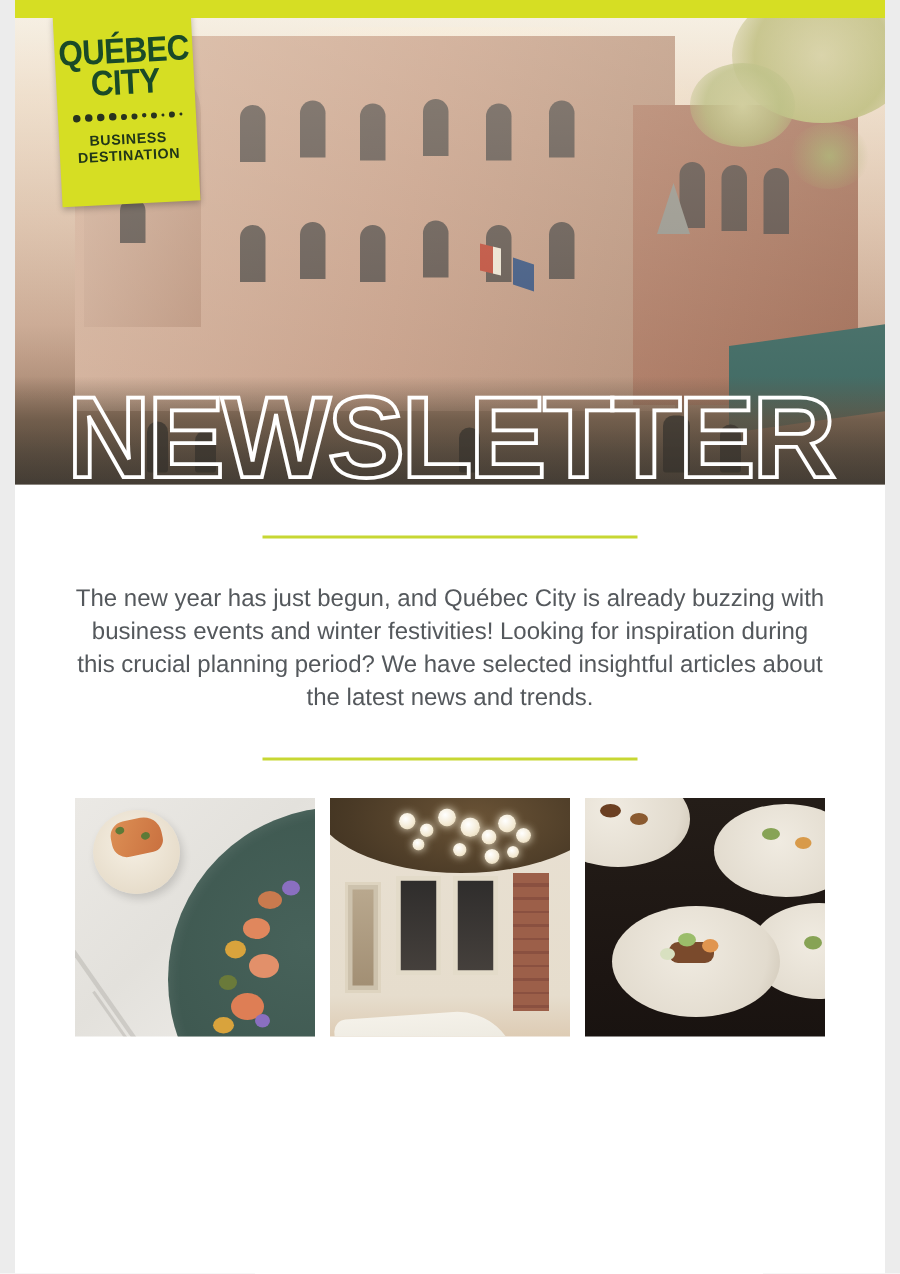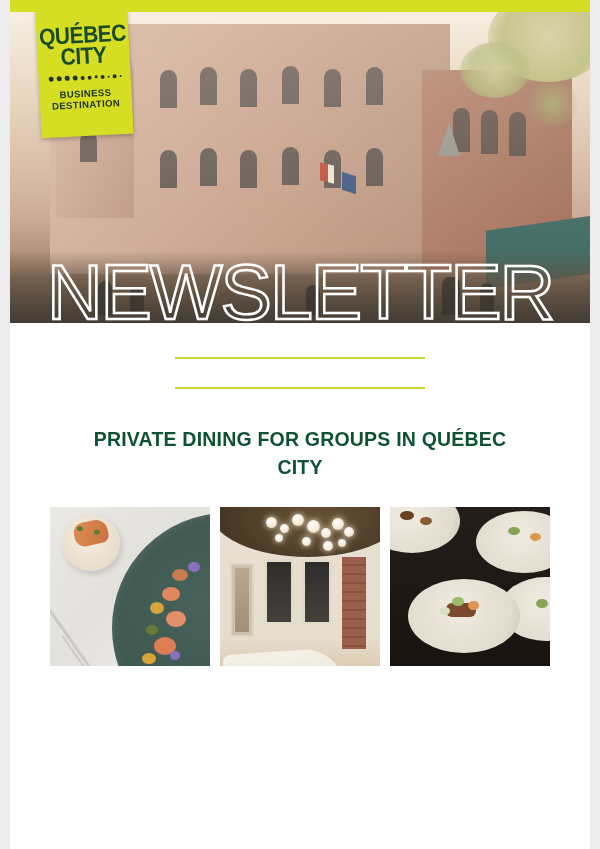--- a/index.html
+++ b/index.html
@@ -39,21 +39,21 @@
   .logo-tag { position:absolute; left:25px; top:-4px; width:92px; height:128px; background:#d6de23;
               transform:rotate(-3deg); transform-origin:top center; padding-top:16px; text-align:center;
               box-shadow:0 2px 4px rgba(0,0,0,.25); }
   .logo-main { color:#1a4a28; font-weight:bold; font-size:21px; line-height:21px; letter-spacing:-.5px;
                transform:scaleY(1.12); }
   .dots { display:flex; align-items:center; justify-content:center; gap:3px; margin:9px 0 8px; }
   .dots i { display:block; border-radius:50%; background:#28331e; }
   .logo-sub { color:#213618; font-weight:bold; font-size:9.5px; line-height:11px; letter-spacing:.4px; }
 
   .hero-title { position:absolute; left:0; right:0; bottom:-8px; text-align:center;
-                font-weight:normal; font-size:77px; line-height:1; letter-spacing:-2px; white-space:nowrap;
+                font-weight:bold; font-size:77px; line-height:1; letter-spacing:-2px; white-space:nowrap;
                 color:transparent; -webkit-text-stroke:2.5px #ffffff; }
 
   
   .date-wrap { display:flex; justify-content:center; margin-top:32px; }
   .date-box { border:2px solid #265c48; padding:7px 26px; font-size:15px; color:#595d61; background:#fff; }
 
   .divider { width:250px; height:0; border-top:2px solid #c7d733; margin:0 auto; }
   .div1 { margin-top:34px; }
   .div2 { margin-top:28px; }
 
@@ -167,24 +167,24 @@
       <div class="logo-sub">BUSINESS</div>
       <div class="logo-sub">DESTINATION</div>
     </div>
 
     <div class="hero-title">NEWSLETTER</div>
   </div>
 
 
   <div class="divider div1"></div>
 
+  <p class="intro">The new year has just begun, and Québec City is already buzzing with business events and winter festivities! Looking for inspiration during this crucial planning period? We have selected insightful articles about the latest news and trends.</p>
 
   <div class="divider div2"></div>
 
-  <h2 class="section-title">PRIVATE DINING FOR GROUPS IN QUÉBEC CITY</h2>
 
   <div class="photos">
 
     <div class="photo p1" aria-label="gourmet dish plated on dark green plate over marble">
       <div class="vein" style="left:10px;top:60px;width:3px;height:120px;"></div>
       <div class="vein" style="left:40px;top:120px;width:2px;height:100px;"></div>
       <div class="plate"></div>
       <div class="small-dish"></div>
       <div class="bite">
           <i style="left:4px;top:3px;"></i>

